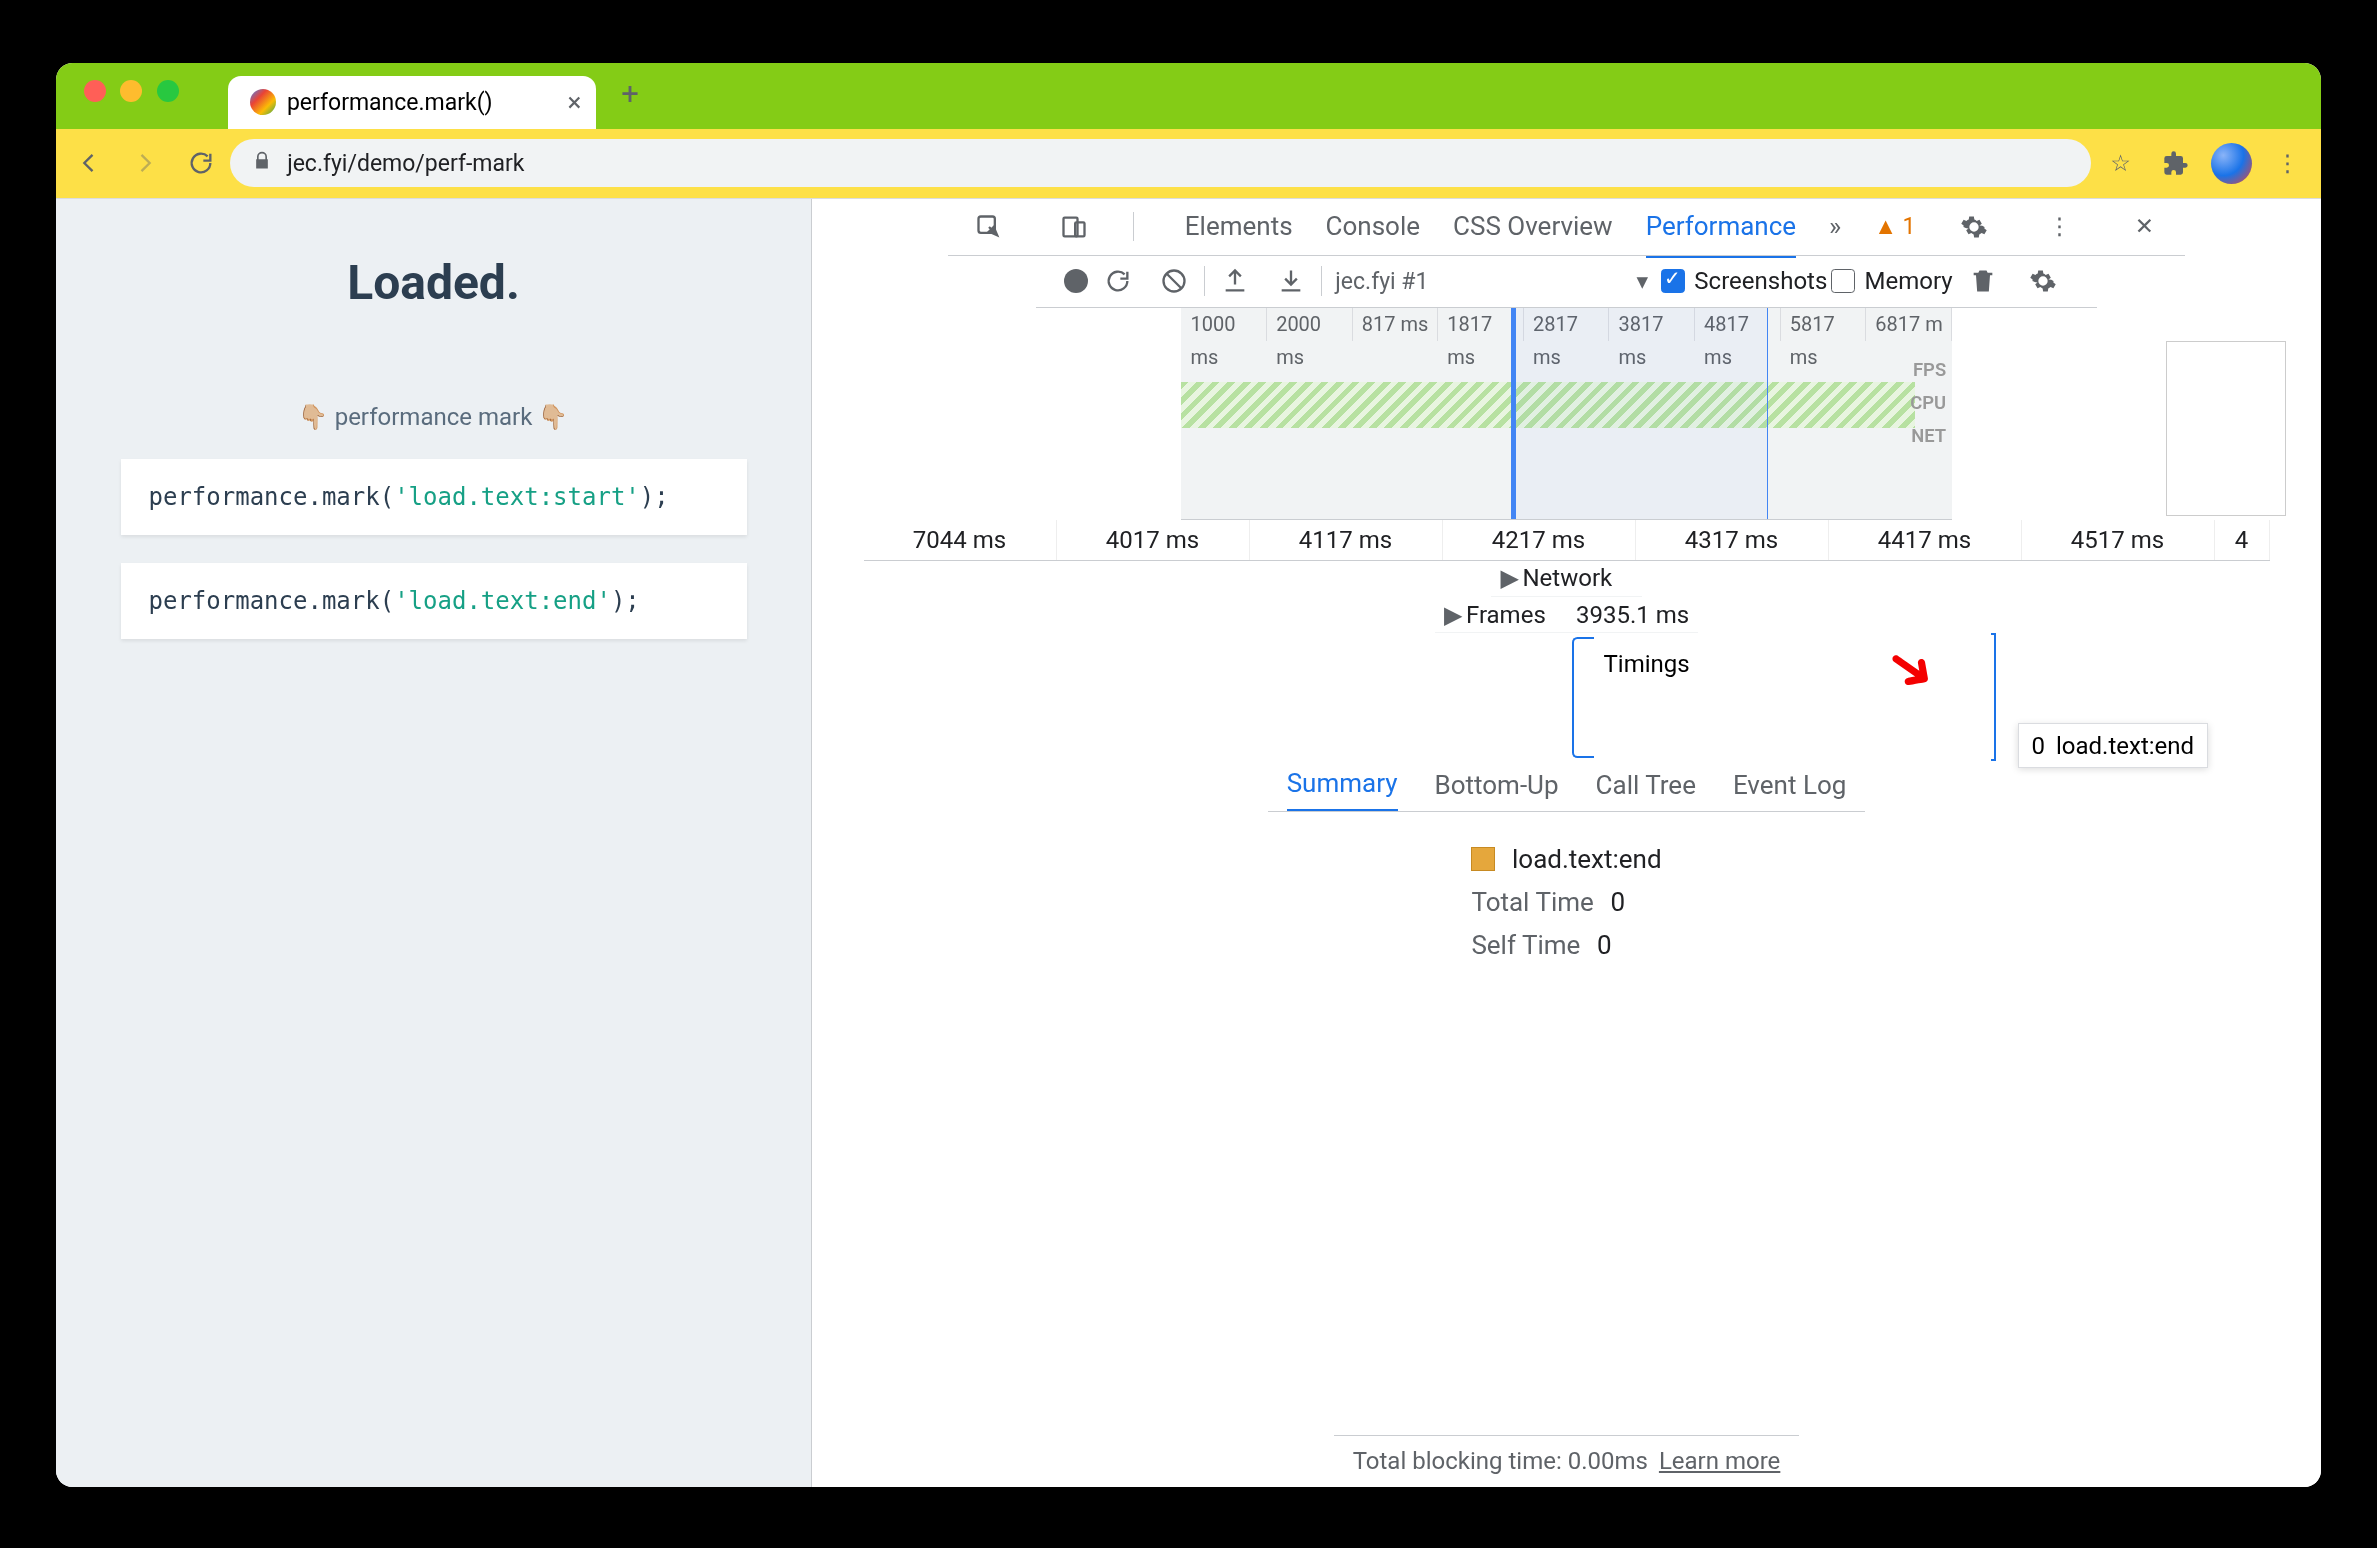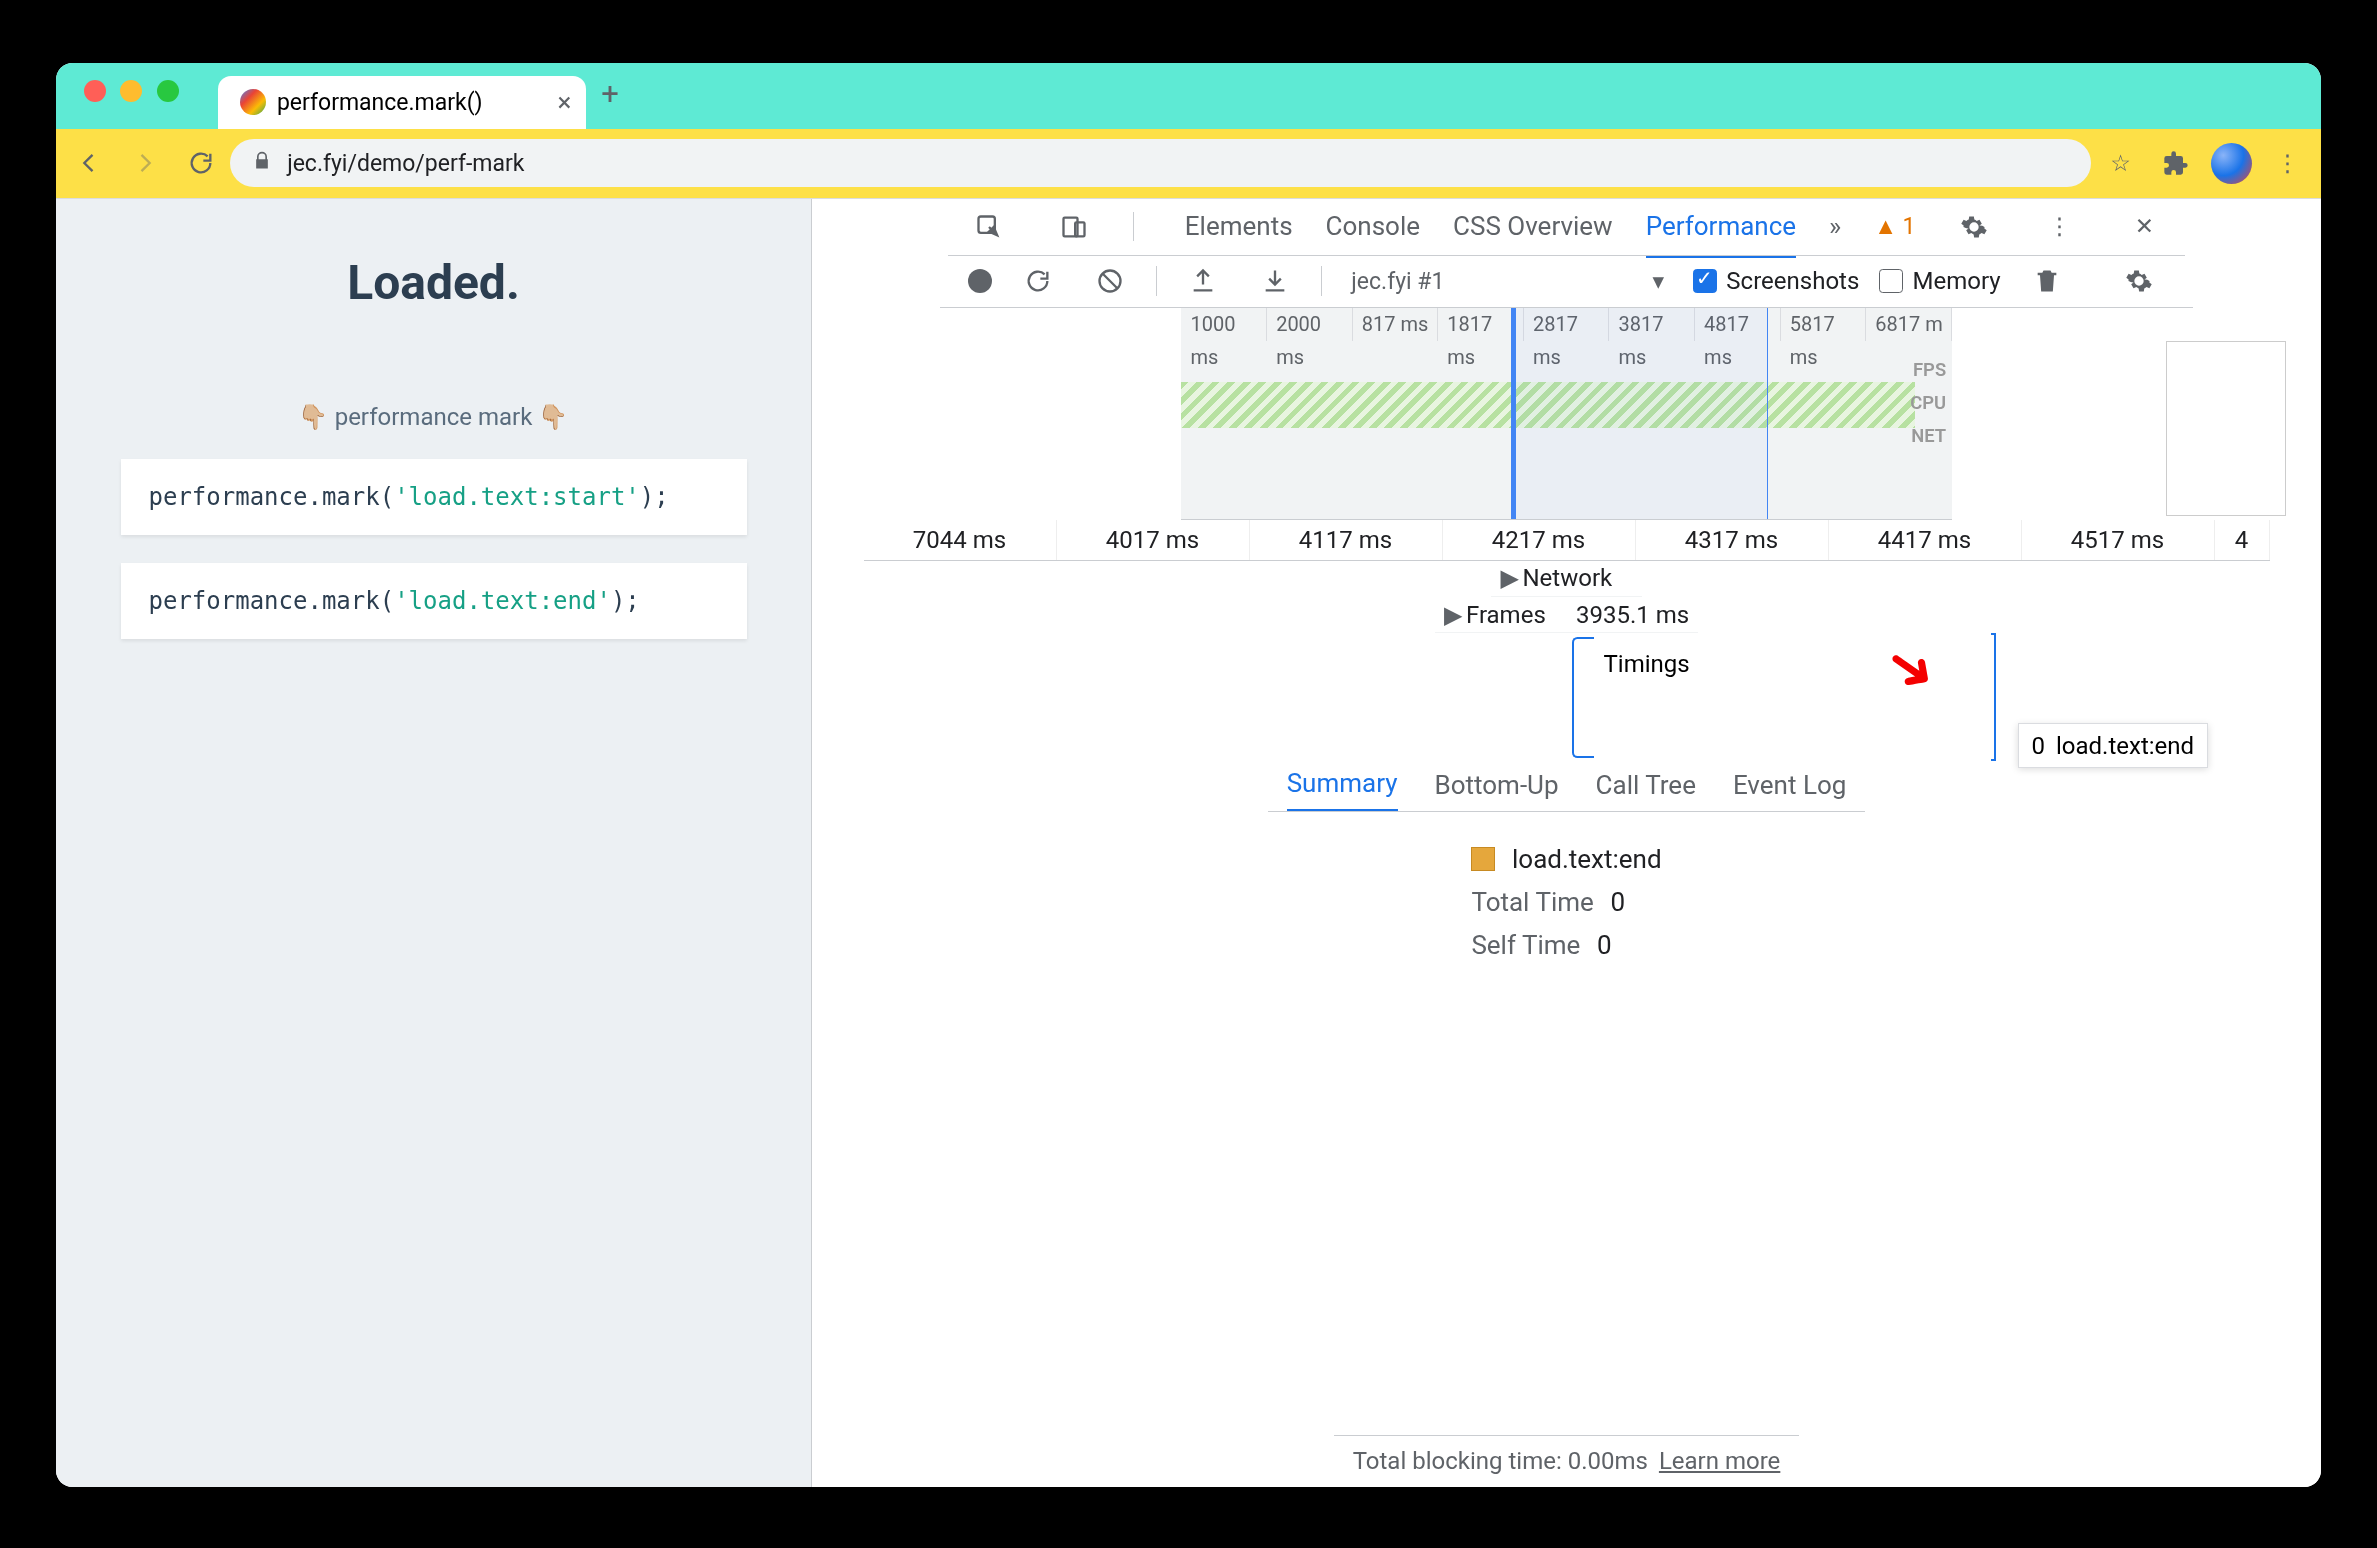--- a/index.html
+++ b/index.html
@@ -18,25 +18,25 @@
   height: 1424px;
   background: #fff;
   border-radius: 16.6px;
   box-shadow: 0 28px 74px rgba(0,0,0,.5);
   overflow: hidden;
   display: flex;
   flex-direction: column;
 }
 .titlebar {
   height: 66px;
-  background: #5eead4;
+  background: #84cc16;
   display: flex;
   align-items: flex-end;
   padding-left: 18.4px;
-  gap: 2px;
+  gap: 12px;
 }
 .traffic { display:flex; gap:14.7px; align-self:center; padding-bottom:9.2px; padding-left:9.2px; padding-right:37px;}
 .dot{width:22px;height:22px;border-radius:50%;}
 .dot.red{background:#ff5f57;} .dot.yellow{background:#febc2e;} .dot.green{background:#28c840;}
 .tab {
   height: 53px; background:#fff; border-radius:13px 13px 0 0;
   display:flex; align-items:center; gap:11px; padding:0 55px 0 22px;
   min-width:368px; position:relative;
 }
 .favicon{width:26px;height:26px;border-radius:50%;background:linear-gradient(135deg,#4285f4,#ea4335,#fbbc05,#34a853);}
@@ -69,21 +69,21 @@
 }
 .dt-header{
   height:57px; display:flex; align-items:center; padding:0 14.7px; gap:33px;
   border-bottom:0.9px solid #cacdd1; color:#5f6368;
 }
 .dt-tabs{display:flex;gap:33px;flex:1;margin-left:18.4px;}
 .dt-tab{color:#5f6368;cursor:pointer;padding-bottom:14.7px;margin-bottom:-16.6px;font-size:26px;}
 .dt-tab.active{color:#1a73e8;border-bottom:2.8px solid #1a73e8;}
 .warn{color:#e37400;display:flex;align-items:center;gap:5.5px;}
 .dt-toolbar{
-  height:52px; display:flex; align-items:center; padding:0 28px; gap:20px;
+  height:52px; display:flex; align-items:center; padding:0 28px; gap:4px;
   border-bottom:0.9px solid #cacdd1; color:#5f6368;
 }
 .record-dot{width:24px;height:24px;border-radius:50%;background:#5f6368;}
 .divider{width:0.9px;height:29.5px;background:#cacdd1;}
 .profile-select{flex:0 0 auto;min-width:331px;display:flex;align-items:center;gap:7.4px;color:#5f6368;padding:3.7px 9.2px;}
 .chk{display:flex;align-items:center;gap:9.2px;color:#202124;font-size:24px;}
 .chkbox{width:24px;height:24px;border:1.8px solid #5f6368;border-radius:3.7px;display:inline-block;position:relative;}
 .chkbox.checked{background:#1a73e8;border-color:#1a73e8;}
 .chkbox.checked::after{content:"✓";color:#fff;position:absolute;top:-3.7px;left:1.8px;font-size:20px;}
 .overview{

